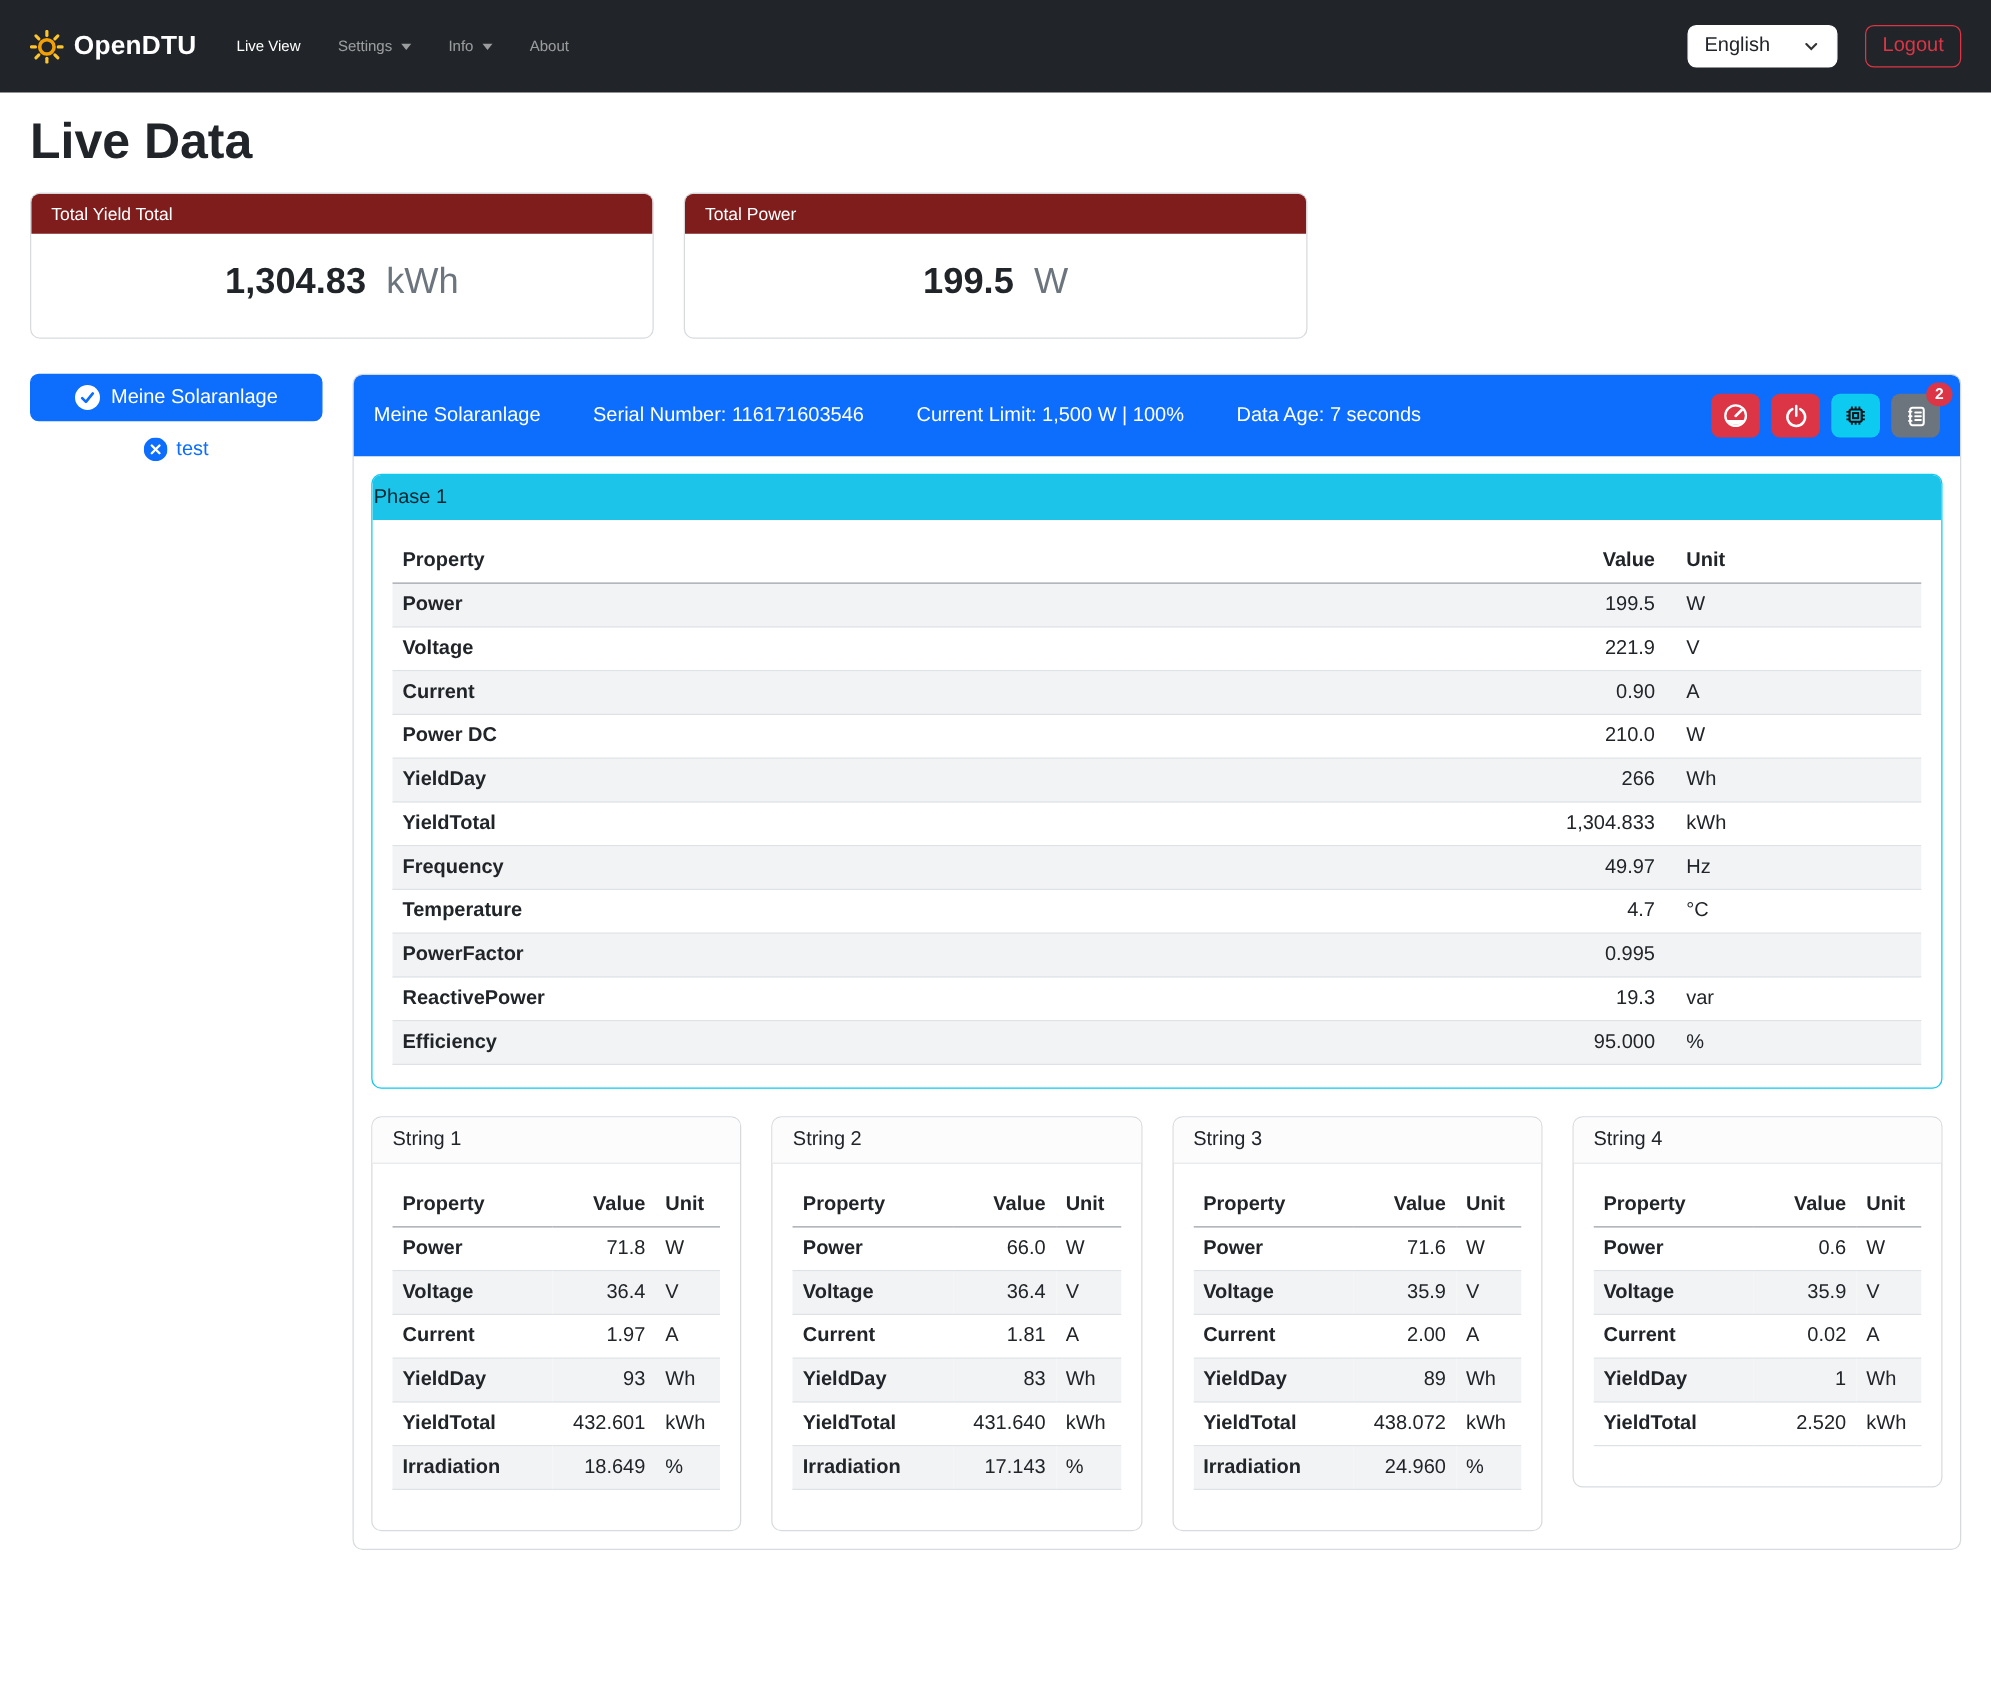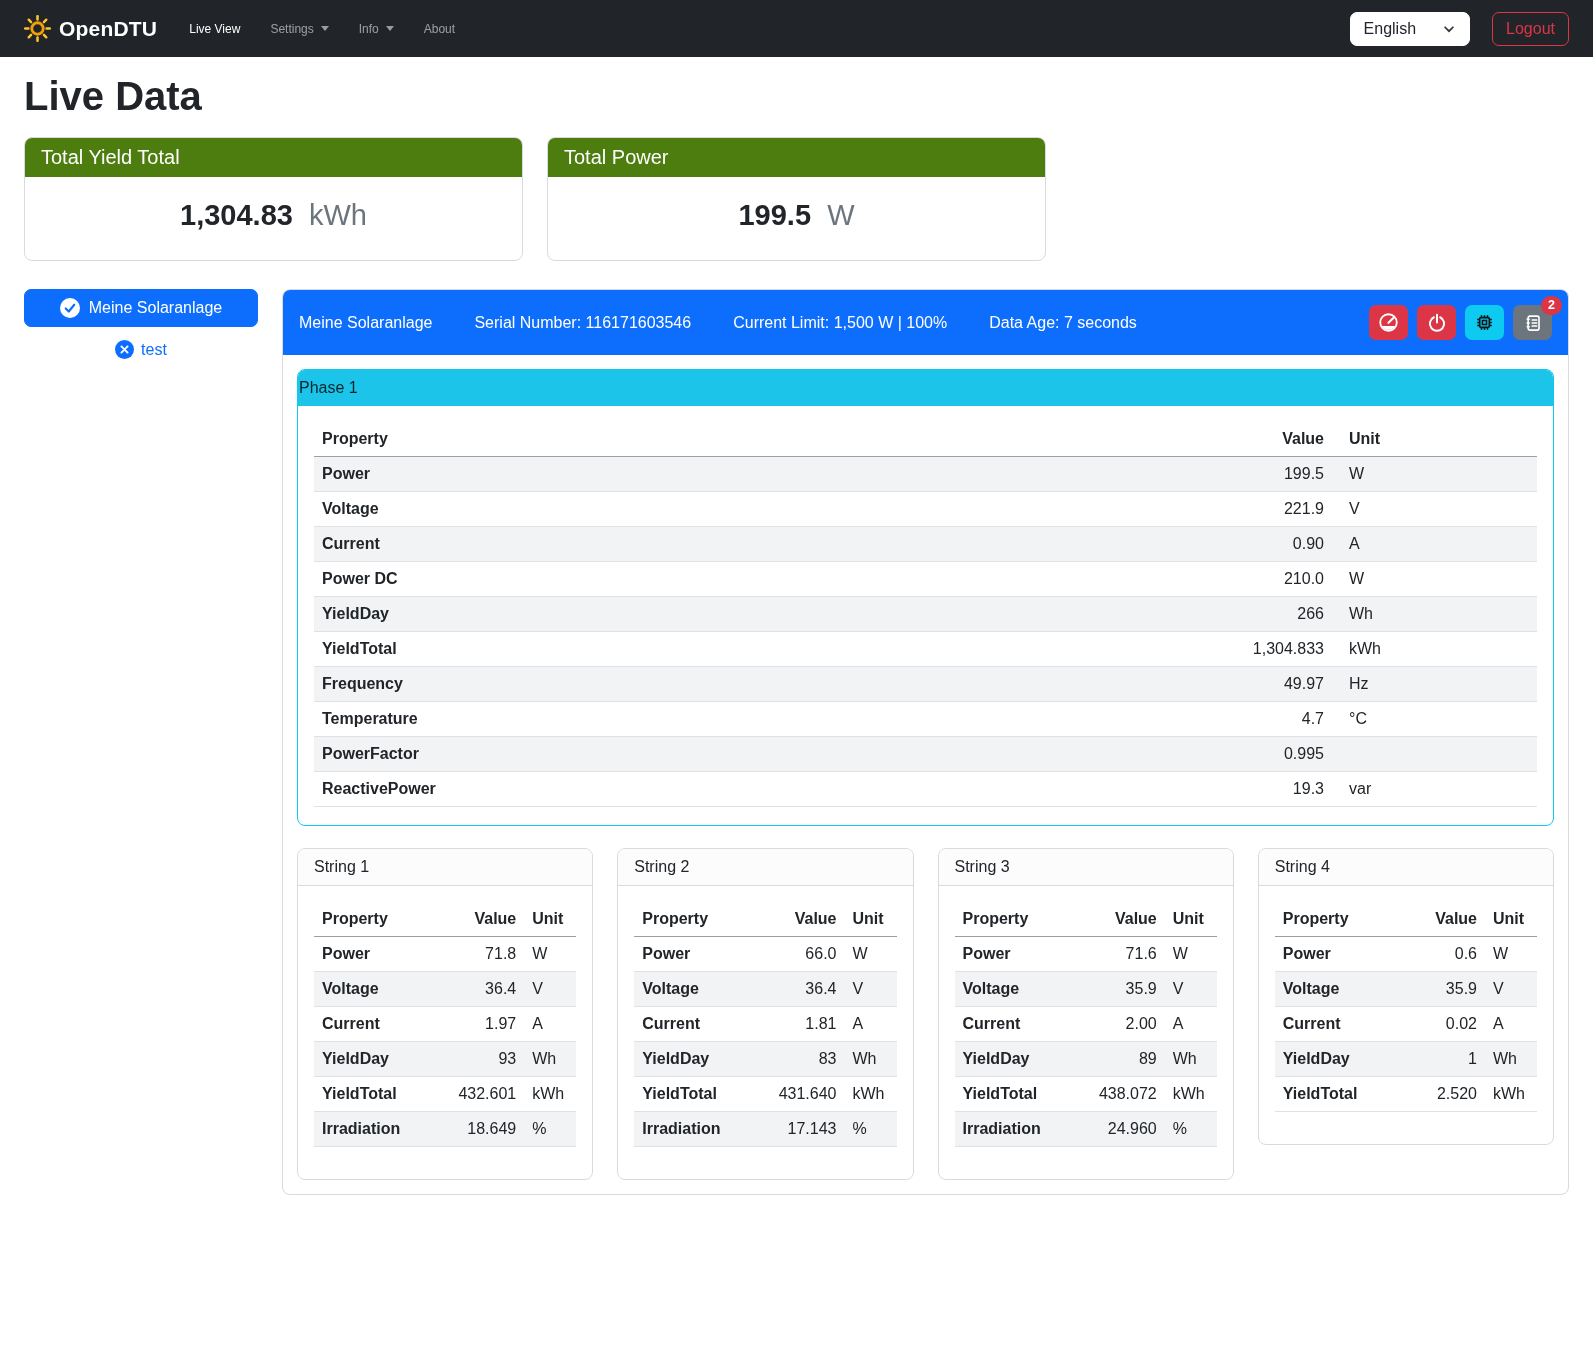--- a/index.html
+++ b/index.html
@@ -4,21 +4,21 @@
 <style>
   * { box-sizing: border-box; }
   html,body { margin:0; padding:0; background:#fff; }
   body {
     font-family: "Liberation Sans","DejaVu Sans",sans-serif;
     color:#212529; font-size:16px; width:1593px;
   }
 
   
   .navbar {
-    background:#212529; height:57px; display:flex; align-items:center;
+    background:#212529; height:74px; display:flex; align-items:center;
     padding:0 24px; gap:8px;
   }
   .brand { display:flex; align-items:center; gap:8px; margin-right:24px; }
   .brand-text { color:#fff; font-size:21px; font-weight:700; letter-spacing:.2px; }
   .nav-links { display:flex; align-items:center; gap:30px; flex:1; }
   .nav-link { color:rgba(255,255,255,.55); font-size:12px; text-decoration:none; cursor:pointer; display:flex; align-items:center; }
   .nav-link.active { color:#fff; }
   .caret { display:inline-block; margin-left:7px; width:0; height:0;
     border-left:4.5px solid transparent; border-right:4.5px solid transparent;
     border-top:5px solid currentColor; }
@@ -31,21 +31,21 @@
     border:1px solid #dc3545; border-radius:7px; padding:7px 13px;
     font-size:16px; font-family:inherit; cursor:pointer;
   }
 
   
   .container { padding:0 24px 30px; }
   .page-title { font-size:40px; font-weight:600; margin:17px 0 18px; }
 
   .summary-row { display:grid; grid-template-columns:repeat(3,1fr); gap:24px; margin-bottom:28px; }
   .card { border:1px solid #d8dbde; border-radius:8px; background:#fff; overflow:hidden; }
-  .summary-header { background:#4d7c0f; color:#fff; padding:8px 16px; font-size:20px; }
+  .summary-header { background:#7f1d1d; color:#fff; padding:8px 16px; font-size:14px; }
   .summary-body { padding:22px 16px 28px; text-align:center; font-size:29px; }
   .summary-value { font-weight:600; color:#212529; }
   .summary-unit { color:#6c757d; margin-left:8px; }
 
   .content-row { display:flex; gap:24px; align-items:flex-start; }
 
   
   .sidebar { width:234px; flex:none; }
   .inv-select-btn {
     width:100%; background:#0d6efd; border:1px solid #0d6efd; color:#fff;
@@ -313,20 +313,25 @@
                   <tr>
                     <td class="cell-prop">PowerFactor</td>
                     <td class="cell-val">0.995</td>
                     <td class="cell-unit"></td>
                   </tr>
                   <tr>
                     <td class="cell-prop">ReactivePower</td>
                     <td class="cell-val">19.3</td>
                     <td class="cell-unit">var</td>
                   </tr>
+                  <tr>
+                    <td class="cell-prop">Efficiency</td>
+                    <td class="cell-val">95.000</td>
+                    <td class="cell-unit">%</td>
+                  </tr>
                 </tbody>
             </table>
           </div>
         </div>
 
         <div class="strings-grid">
           <div class="string-card">
             <div class="string-header">String 1</div>
             <div class="string-body">
               <table class="data-table string-table stripe-even">

